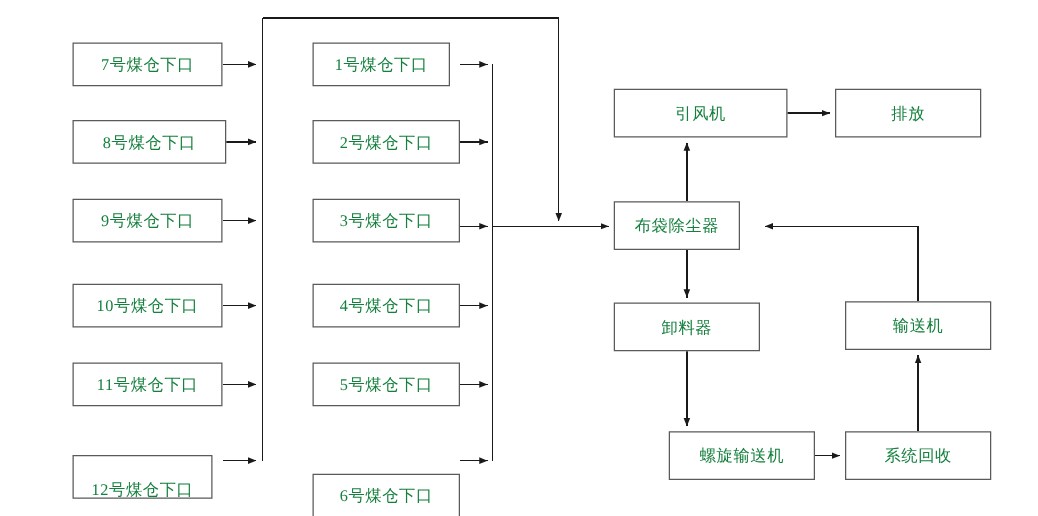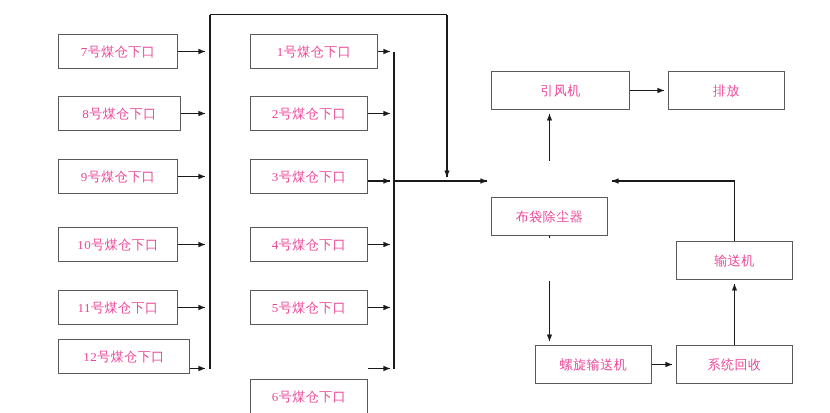--- a/index.html
+++ b/index.html
@@ -33,21 +33,21 @@
     align-items: center;
     justify-content: center;
     color: #3a3a3a;
     font-size: 13px;
     letter-spacing: 0.5px;
     white-space: nowrap;
     line-height: 1;
   }
   .node-label {
     display: block;
-    color: #ec4899;
+    color: #15803d;
   }
 </style>
 </head>
 <body>
 
 <div id="diagram-root">
 
   <svg id="edge-layer" viewBox="0 0 830 413" width="830" height="413" xmlns="http://www.w3.org/2000/svg">
     <defs>
       <marker id="arrowhead" markerWidth="7" markerHeight="7" refX="6" refY="3" orient="auto" markerUnits="strokeWidth">
@@ -105,25 +105,25 @@
   </div>
   <div class="node" style="left:58px;  top:159px; width:120px; height:35px;">
     <span class="node-label">9号煤仓下口</span>
   </div>
   <div class="node" style="left:58px; top:227px; width:120px; height:35px;">
     <span class="node-label">10号煤仓下口</span>
   </div>
   <div class="node" style="left:58px; top:290px; width:120px; height:35px;text-align:right;">
     <span class="node-label">11号煤仓下口</span>
   </div>
-  <div class="node" style="left:58px; top:339px; width:132px; height:35px;">
+  <div class="node" style="left:58px; top:364px; width:112px; height:35px;align-items:flex-end;">
     <span class="node-label">12号煤仓下口</span>
   </div>
 
-  <div class="node" style="left:250px; top:34px;  width:128px; height:35px;">
+  <div class="node" style="left:250px; top:34px;  width:110px; height:35px;">
     <span class="node-label">1号煤仓下口</span>
   </div>
   <div class="node" style="left:250px; top:96px;  width:118px; height:35px;">
     <span class="node-label">2号煤仓下口</span>
   </div>
   <div class="node" style="left:250px; top:159px; width:118px; height:35px;">
     <span class="node-label">3号煤仓下口</span>
   </div>
   <div class="node" style="left:250px; top:227px; width:118px; height:35px;text-align:right;">
     <span class="node-label">4号煤仓下口</span>
@@ -134,25 +134,28 @@
   <div class="node" style="left:250px; top:351px; width:118px; height:35px;margin-top:28px;">
     <span class="node-label">6号煤仓下口</span>
   </div>
 
   <div class="node" style="left:491px; top:71px;  width:139px; height:39px;">
     <span class="node-label">引风机</span>
   </div>
   <div class="node" style="left:668px; top:71px;  width:117px; height:39px;">
     <span class="node-label">排放</span>
   </div>
-  <div class="node" style="left:491px; top:161px; width:117px; height:39px;margin-top:36px;">
+  <div class="node" style="left:491px; top:161px; width:101px; height:39px;">
     <span class="node-label">布袋除尘器</span>
   </div>
   <div class="node" style="left:676px; top:241px; width:117px; height:39px;">
     <span class="node-label">输送机</span>
+  </div>
+  <div class="node" style="left:491px; top:242px; width:117px; height:39px;">
+    <span class="node-label">卸料器</span>
   </div>
   <div class="node" style="left:491px; top:345px; width:117px; height:39px;margin-left:44px;">
     <span class="node-label">螺旋输送机</span>
   </div>
   <div class="node" style="left:676px; top:345px; width:117px; height:39px;">
     <span class="node-label">系统回收</span>
   </div>
 
 </div>
 

